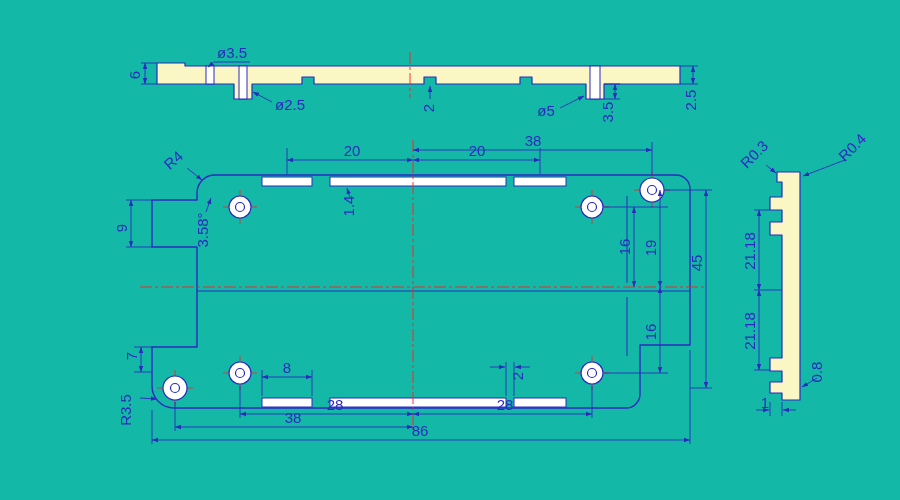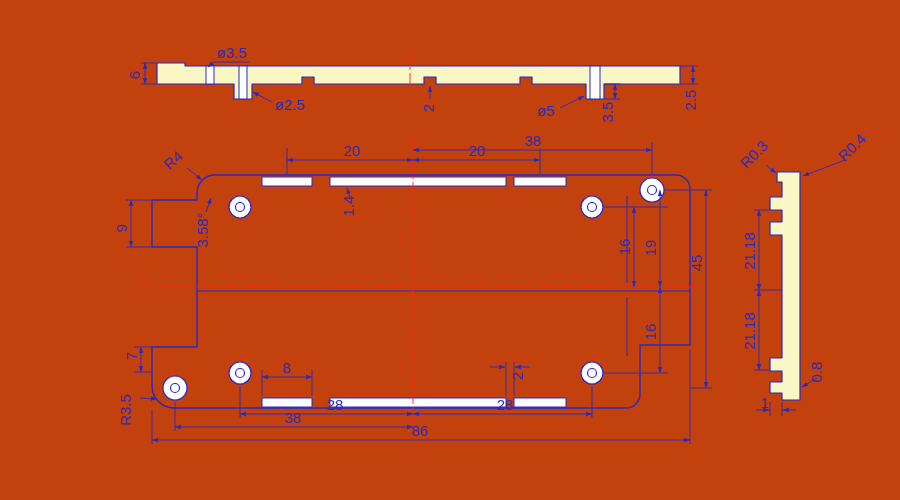--- a/index.html
+++ b/index.html
@@ -1,16 +1,16 @@
 <!DOCTYPE html>
 <html><head>
 <meta charset="utf-8">
 <style>
   html,body{margin:0;padding:0;background:#fff;}
-  #stage{position:relative;width:900px;height:500px;background:#c2410c;overflow:hidden;
+  #stage{position:relative;width:900px;height:500px;background:#14b8a6;overflow:hidden;
          font-family:"Liberation Sans",sans-serif;}
   svg{display:block;}
   svg text{font-family:"Liberation Sans",sans-serif;font-size:15px;fill:#2a2ac0;}
   .outline{stroke:#2a2ac0;stroke-width:1.4;fill:none;stroke-linejoin:round;}
   .thin{stroke:#2a2ac0;stroke-width:1;fill:none;}
   .part{fill:#fbf7c4;stroke:#2a2ac0;stroke-width:1.2;stroke-linejoin:round;}
   .dim{stroke:#2a2ac0;stroke-width:0.9;fill:none;}
   .center{stroke:#ff2020;stroke-width:0.9;fill:none;stroke-dasharray:12 3 3 3;}
   .cross{stroke:#ff2020;stroke-width:0.8;fill:none;stroke-dasharray:8 2 2 2;}
   .hole{fill:#ffffff;stroke:#2a2ac0;stroke-width:1.2;}

